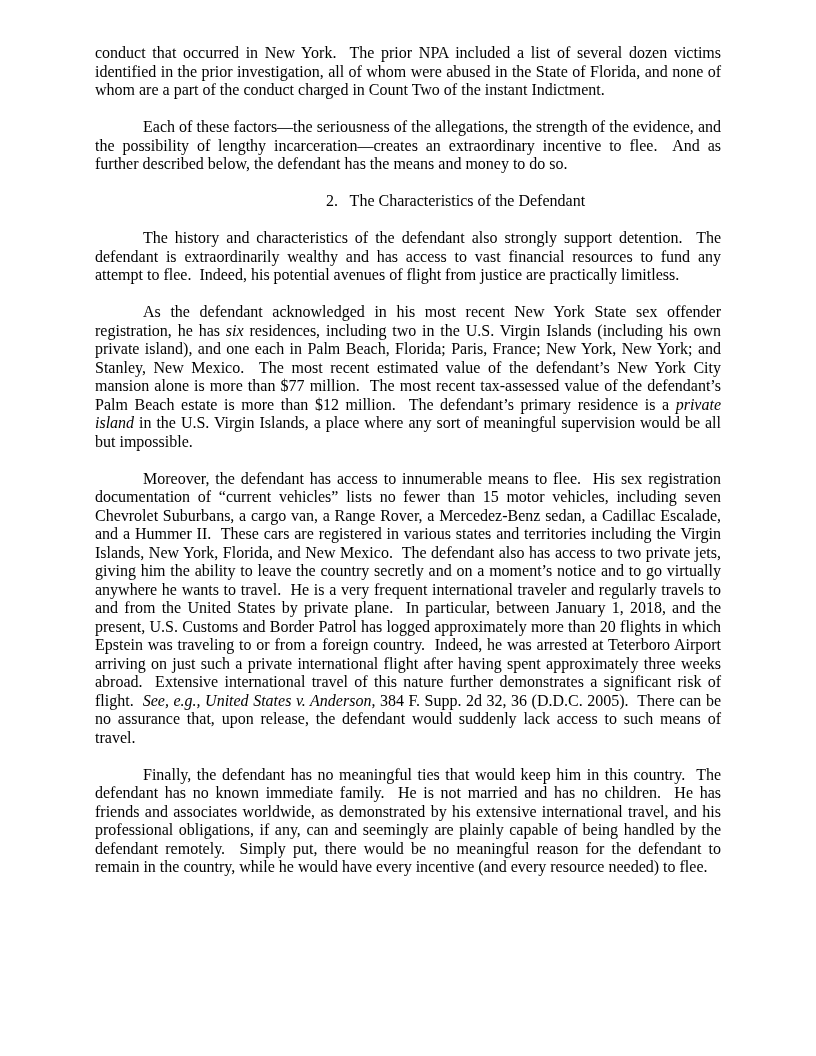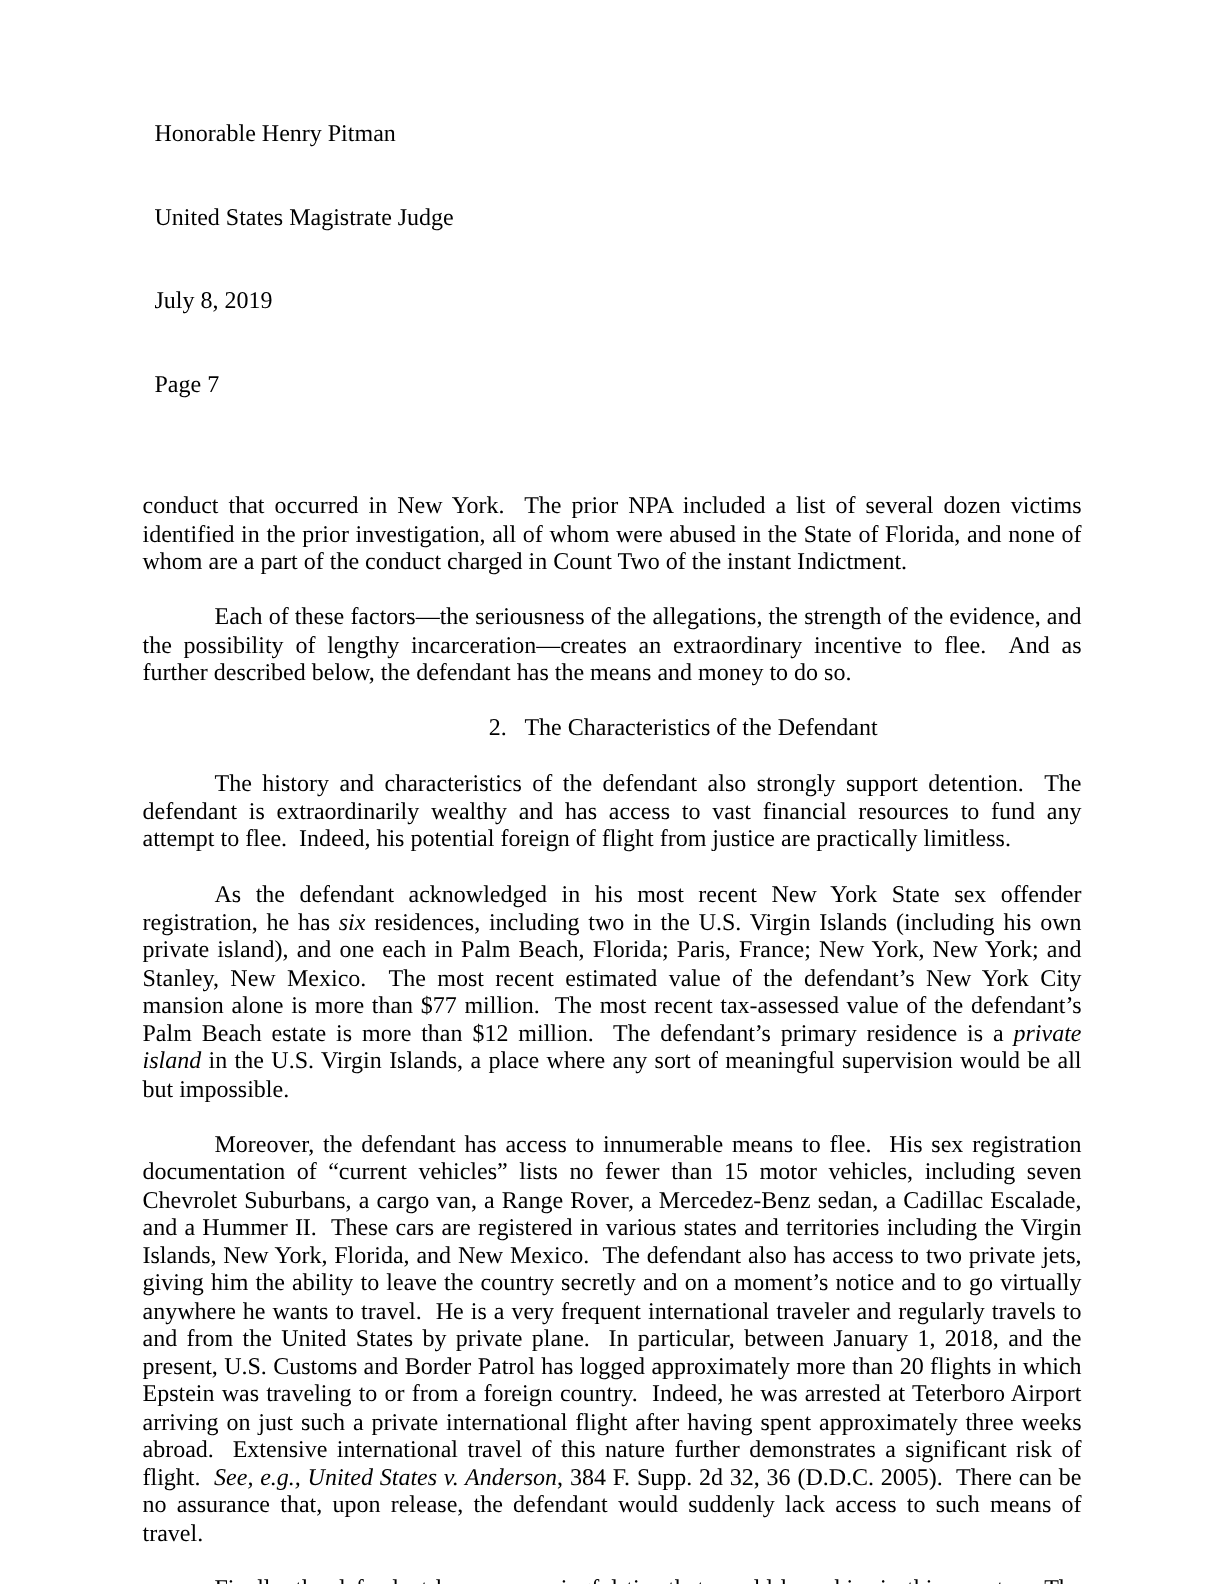--- a/index.html
+++ b/index.html
@@ -33,36 +33,30 @@
     text-align: center;
     text-indent: 95px;
   }
   em { font-style: italic; }
 </style>
 </head>
 <body>
 
 <div class="page">
 
-  <div class="letter-header">
-    <div>Honorable Henry Pitman</div>
-    <div>United States Magistrate Judge</div>
-    <div>July 8, 2019</div>
-    <div>Page 7</div>
-  </div>
 
   <div class="doc-body">
 
     <p class="noindent">conduct that occurred in New York.  The prior NPA included a list of several dozen victims identified in the prior investigation, all of whom were abused in the State of Florida, and none of whom are a part of the conduct charged in Count Two of the instant Indictment.</p>
 
     <p>Each of these factors—the seriousness of the allegations, the strength of the evidence, and the possibility of lengthy incarceration—creates an extraordinary incentive to flee.  And as further described below, the defendant has the means and money to do so.</p>
 
     <p class="section-heading">2.   The Characteristics of the Defendant</p>
 
-    <p>The history and characteristics of the defendant also strongly support detention.  The defendant is extraordinarily wealthy and has access to vast financial resources to fund any attempt to flee.  Indeed, his potential foreign of flight from justice are practically limitless.</p>
+    <p>The history and characteristics of the defendant also strongly support detention.  The defendant is extraordinarily wealthy and has access to vast financial resources to fund any attempt to flee.  Indeed, his potential avenues of flight from justice are practically limitless.</p>
 
     <p><span>As the defendant acknowledged in his most recent New York State sex offender registration, he has </span><em>six</em><span> residences, including two in the U.S. Virgin Islands (including his own private island), and one each in Palm Beach, Florida; Paris, France; New York, New York; and Stanley, New Mexico.  The most recent estimated value of the defendant’s New York City mansion alone is more than $77 million.  The most recent tax-assessed value of the defendant’s Palm Beach estate is more than $12 million.  The defendant’s primary residence is a </span><em>private island</em><span> in the U.S. Virgin Islands, a place where any sort of meaningful supervision would be all but impossible.</span></p>
 
     <p><span>Moreover, the defendant has access to innumerable means to flee.  His sex registration documentation of “current vehicles” lists no fewer than 15 motor vehicles, including seven Chevrolet Suburbans, a cargo van, a Range Rover, a Mercedez-Benz sedan, a Cadillac Escalade, and a Hummer II.  These cars are registered in various states and territories including the Virgin Islands, New York, Florida, and New Mexico.  The defendant also has access to two private jets, giving him the ability to leave the country secretly and on a moment’s notice and to go virtually anywhere he wants to travel.  He is a very frequent international traveler and regularly travels to and from the United States by private plane.  In particular, between January 1, 2018, and the present, U.S. Customs and Border Patrol has logged approximately more than 20 flights in which Epstein was traveling to or from a foreign country.  Indeed, he was arrested at Teterboro Airport arriving on just such a private international flight after having spent approximately three weeks abroad.  Extensive international travel of this nature further demonstrates a significant risk of flight.  </span><em>See, e.g., United States v. Anderson</em><span>, 384 F. Supp. 2d 32, 36 (D.D.C. 2005).  There can be no assurance that, upon release, the defendant would suddenly lack access to such means of travel.</span></p>
 
     <p>Finally, the defendant has no meaningful ties that would keep him in this country.  The defendant has no known immediate family.  He is not married and has no children.  He has friends and associates worldwide, as demonstrated by his extensive international travel, and his professional obligations, if any, can and seemingly are plainly capable of being handled by the defendant remotely.  Simply put, there would be no meaningful reason for the defendant to remain in the country, while he would have every incentive (and every resource needed) to flee.</p>
 
   </div>
 
 </div>

